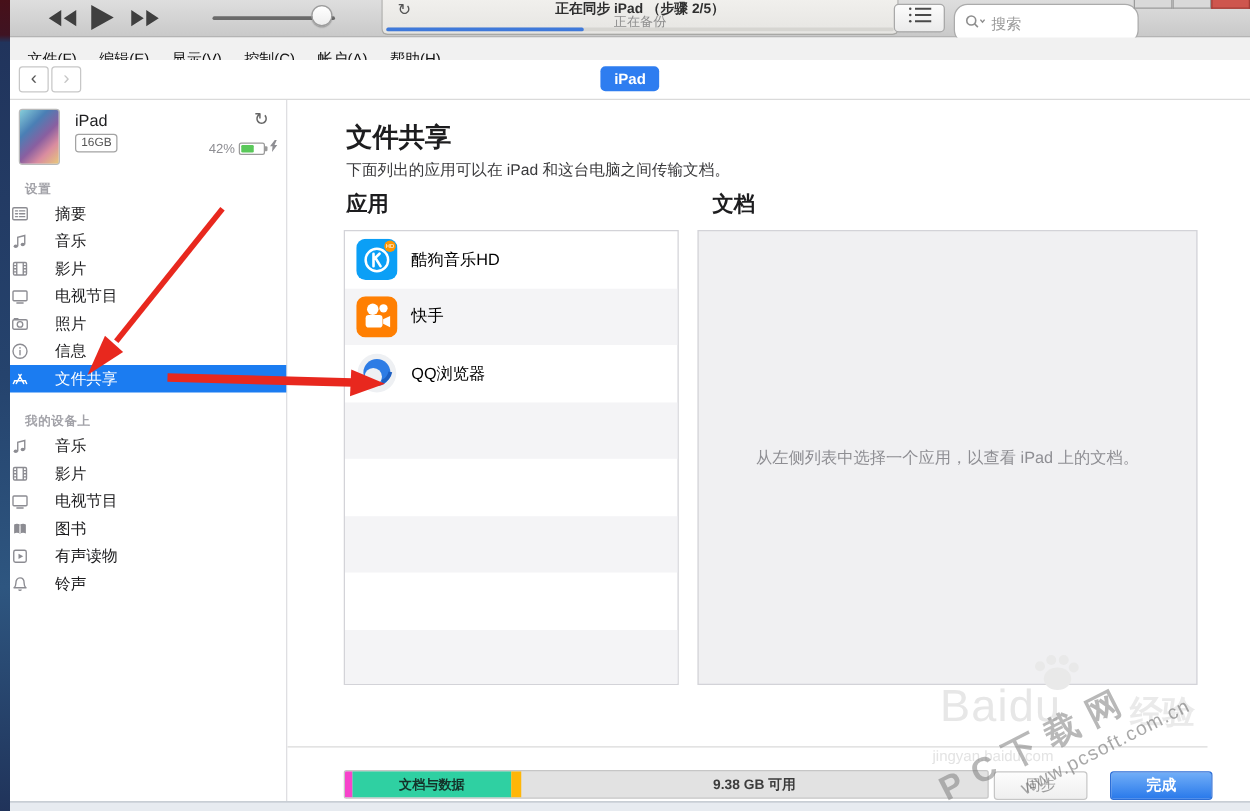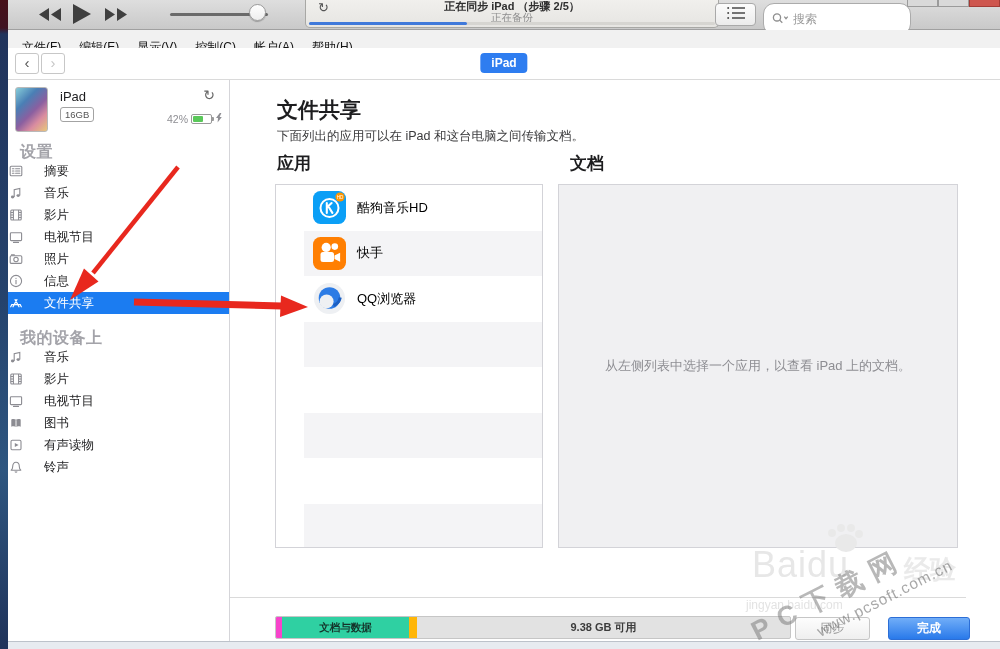--- a/index.html
+++ b/index.html
@@ -59,38 +59,38 @@
     background:linear-gradient(135deg,#86cdd9 0%,#4a7fb5 30%,#8a5fa0 55%,#d98ca0 75%,#e8c87a 100%); }
   .device-name { position:absolute; left:52px; top:9px; font-size:13px; color:#1d1d1f; }
   .device-cap { position:absolute; left:52px; top:27px; font-size:9.5px; color:#555; border:1px solid #a3a3a3;
     border-radius:3px; padding:1px 4px; }
   .device-sync { position:absolute; right:14px; top:7px; font-size:14px; color:#666; }
   .battery-wrap { position:absolute; right:6px; top:30px; display:flex; align-items:center; gap:3px; }
   .battery-pct { font-size:10.5px; color:#8e8e93; }
   .battery { position:relative; width:21px; height:10px; border:1px solid #9a9a9a; border-radius:2px; }
   .battery-fill { position:absolute; left:1px; top:1px; bottom:1px; width:55%; background:#5ac85a; border-radius:1px; }
   .battery-nub { position:absolute; right:-3px; top:2px; width:2px; height:4px; background:#9a9a9a; border-radius:0 1px 1px 0; }
-  .sec-label { height:16px; margin-top:6px; padding-left:12px; font-size:16px; font-weight:bold;
+  .sec-label { height:16px; margin-top:6px; padding-left:12px; font-size:10px; font-weight:bold;
     color:#a3a3a9; letter-spacing:.5px; line-height:16px; }
   .side-item { height:22px; display:flex; align-items:center; gap:20px; }
   .side-item .icn { width:16px; height:16px; display:flex; align-items:center; justify-content:center; color:#8c8c92; }
   .side-item .lbl { font-size:12.5px; color:#1c1c1e; }
   .side-item.selected { background:#1b7cf1; }
   .side-item.selected .lbl { color:#fff; }
   .side-item.selected .icn { color:#fff; }
   .sec-gap { height:10px; }
 
   
   .main { position:absolute; left:230px; top:80px; width:770px; height:561px; background:#fff; }
   .page-title { position:absolute; left:47px; top:16px; font-size:21px; font-weight:600; color:#1d1d1f; }
   .page-desc { position:absolute; left:47px; top:48px; font-size:12.5px; color:#3a3a3c; }
   .col-header { position:absolute; top:72px; font-size:17px; font-weight:600; color:#1d1d1f; }
   .apps-header { left:47px; } .docs-header { left:340px; }
   .apps-panel { position:absolute; left:45px; top:104px; width:268px; height:364px;
-    border:1px solid #d3d3d8; background:#fff; overflow:hidden;padding-left:28px; }
+    border:1px solid #d3d3d8; background:#fff; overflow:hidden; }
   .app-row { height:45.5px; display:flex; align-items:center; padding-left:9px; gap:11px; }
   .app-row:nth-child(even) { background:#f4f4f6; }
   .app-name { font-size:13px; color:#000; }
   .app-icon { width:33px; height:33px; flex:0 0 33px; }
   .docs-panel { position:absolute; left:328px; top:104px; width:400px; height:364px; background:#f0f0f2;
     border:1px solid #d3d3d8; display:flex; align-items:center; justify-content:center; }
   .docs-placeholder { font-size:13px; color:#8e8e93; text-align:center; padding:0 30px; }
   .foot-divider { position:absolute; left:0; top:517px; width:736px; height:1px; background:#dadada; }
 
   

